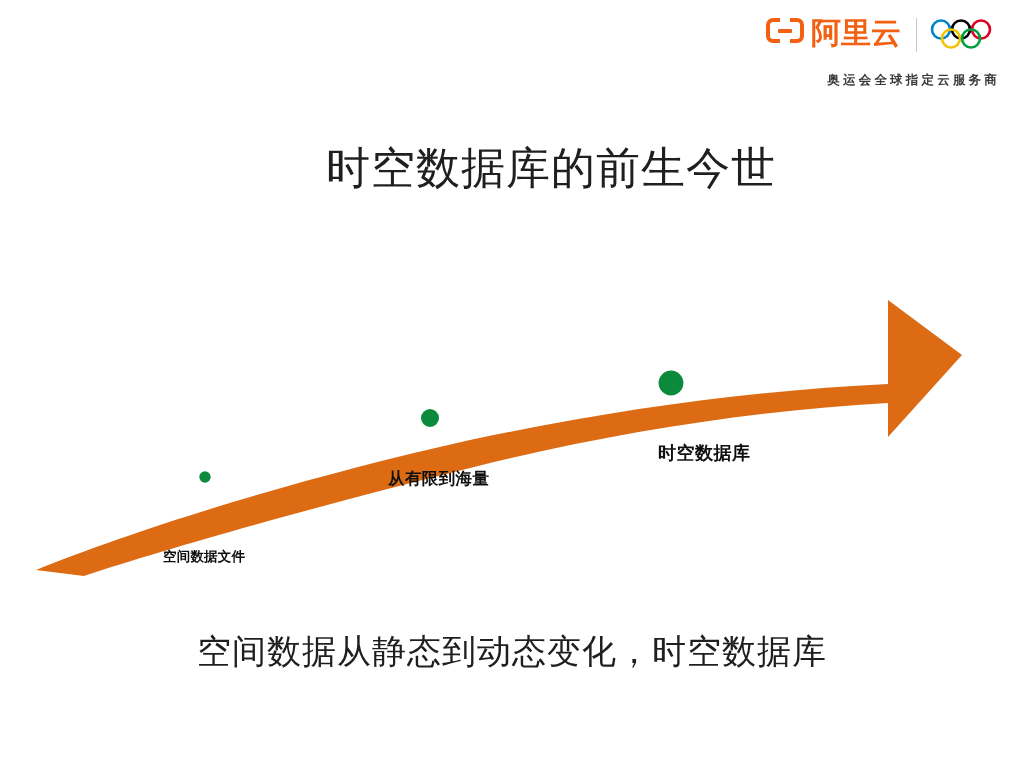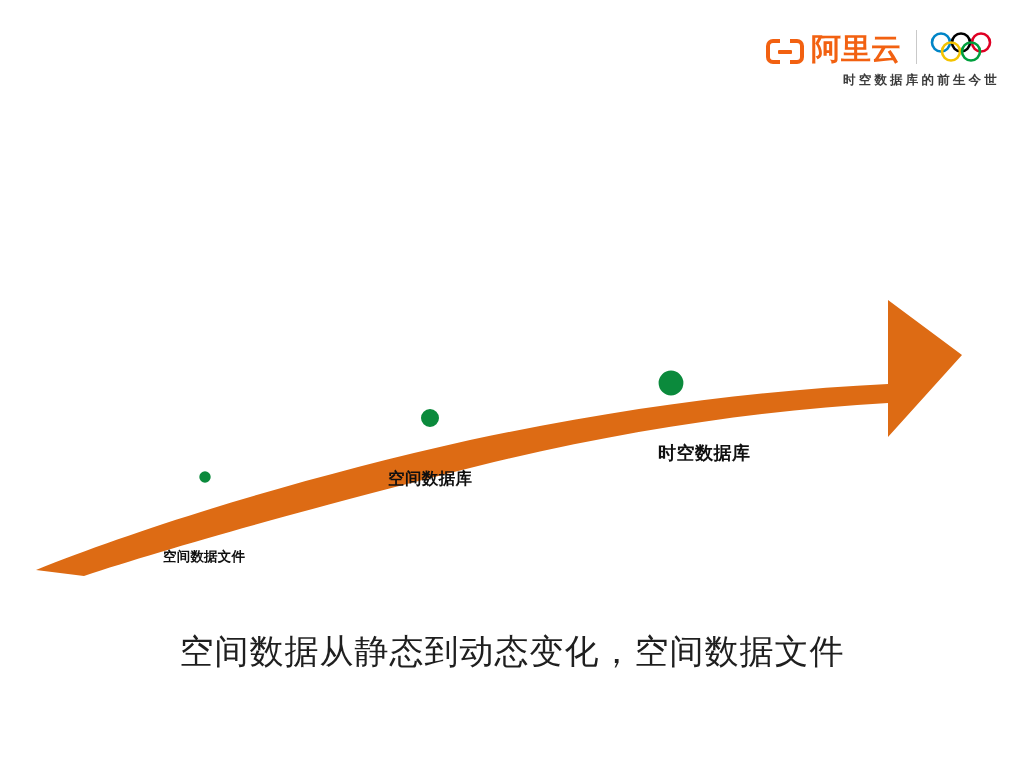--- a/index.html
+++ b/index.html
@@ -26,21 +26,21 @@
   
   .brand {
     position: absolute;
     right: 22px;
     top: 18px;
     width: 232px;
     text-align: center;
   }
   .brand-row {
     display: flex;
-    align-items: flex-end;
+    align-items: flex-start;
     justify-content: flex-end;
     height: 46px;
   }
   .ali-mark {
     width: 38px;
     height: 25px;
     position: relative;
     flex: 0 0 auto;
     margin-right: 7px;
   }
@@ -187,23 +187,24 @@
             <circle cx="11" cy="11.5" r="9" stroke="#0085C7"></circle>
             <circle cx="31" cy="11.5" r="9" stroke="#000000"></circle>
             <circle cx="51" cy="11.5" r="9" stroke="#DF0024"></circle>
             <circle cx="21" cy="20.5" r="9" stroke="#F4C300"></circle>
             <circle cx="41" cy="20.5" r="9" stroke="#009F3D"></circle>
           </g>
         </svg>
       </span>
     </div>
 
-    <div class="tagline">时空数据库的前生今世</div>
+    <div class="tagline">奥运会全球指定云服务商</div>
   </div>
 
+  <div class="slide-title">时空数据库的前生今世</div>
 
   <div class="arrow-stage">
     <svg class="arrow-svg" viewBox="0 0 1024 330" xmlns="http://www.w3.org/2000/svg">
 
       <path fill="#DD6B14" d="M 36,300
                C 140,258 300,208 470,170
                C 620,138 760,120 888,114
                L 888,30
                L 962,85
                L 888,167
@@ -214,18 +215,18 @@
 
       <circle cx="205" cy="207" r="6.5" fill="#0B8A3C" stroke="#FFFFFF" stroke-width="1.6"></circle>
 
       <circle cx="430" cy="148" r="10" fill="#0B8A3C" stroke="#FFFFFF" stroke-width="2"></circle>
 
       <circle cx="671" cy="113" r="13.5" fill="#0B8A3C" stroke="#FFFFFF" stroke-width="2.2"></circle>
     </svg>
   </div>
 
   <div class="milestone-label ml-0">空间数据文件</div>
-  <div class="milestone-label ml-1">空间数据库</div>
+  <div class="milestone-label ml-1">从有限到海量</div>
   <div class="milestone-label ml-2">时空数据库</div>
 
-  <div class="caption">空间数据从静态到动态变化，空间数据文件</div>
+  <div class="caption">空间数据从静态到动态变化，时空数据库</div>
 
 </div>
 
 </body></html>

